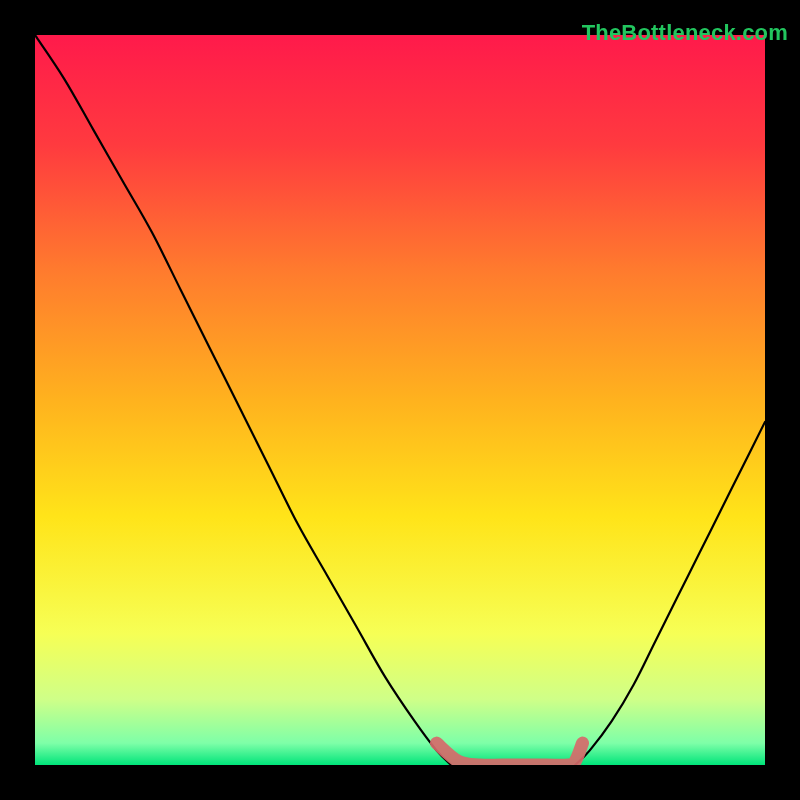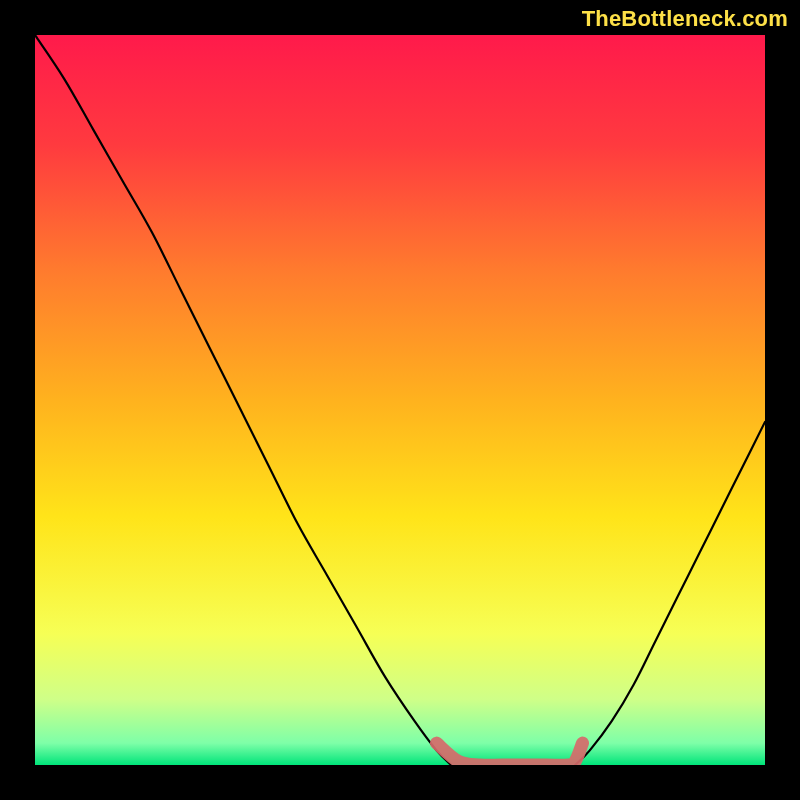--- a/index.html
+++ b/index.html
@@ -12,23 +12,23 @@
     font-family: Arial, Helvetica, sans-serif;
   }
   .frame {
     position: relative;
     width: 800px;
     height: 800px;
     background: #000;
   }
   .watermark {
     position: absolute;
-    top: 6px;
+    top: 20px;
     right: 12px;
-    color: #fde047;
+    color: #22c55e;
     font-size: 22px;
     font-weight: 600;
     letter-spacing: 0.2px;
     z-index: 5;
   }
   .plot-wrap {
     position: absolute;
     left: 35px;
     top: 35px;
     width: 730px;

